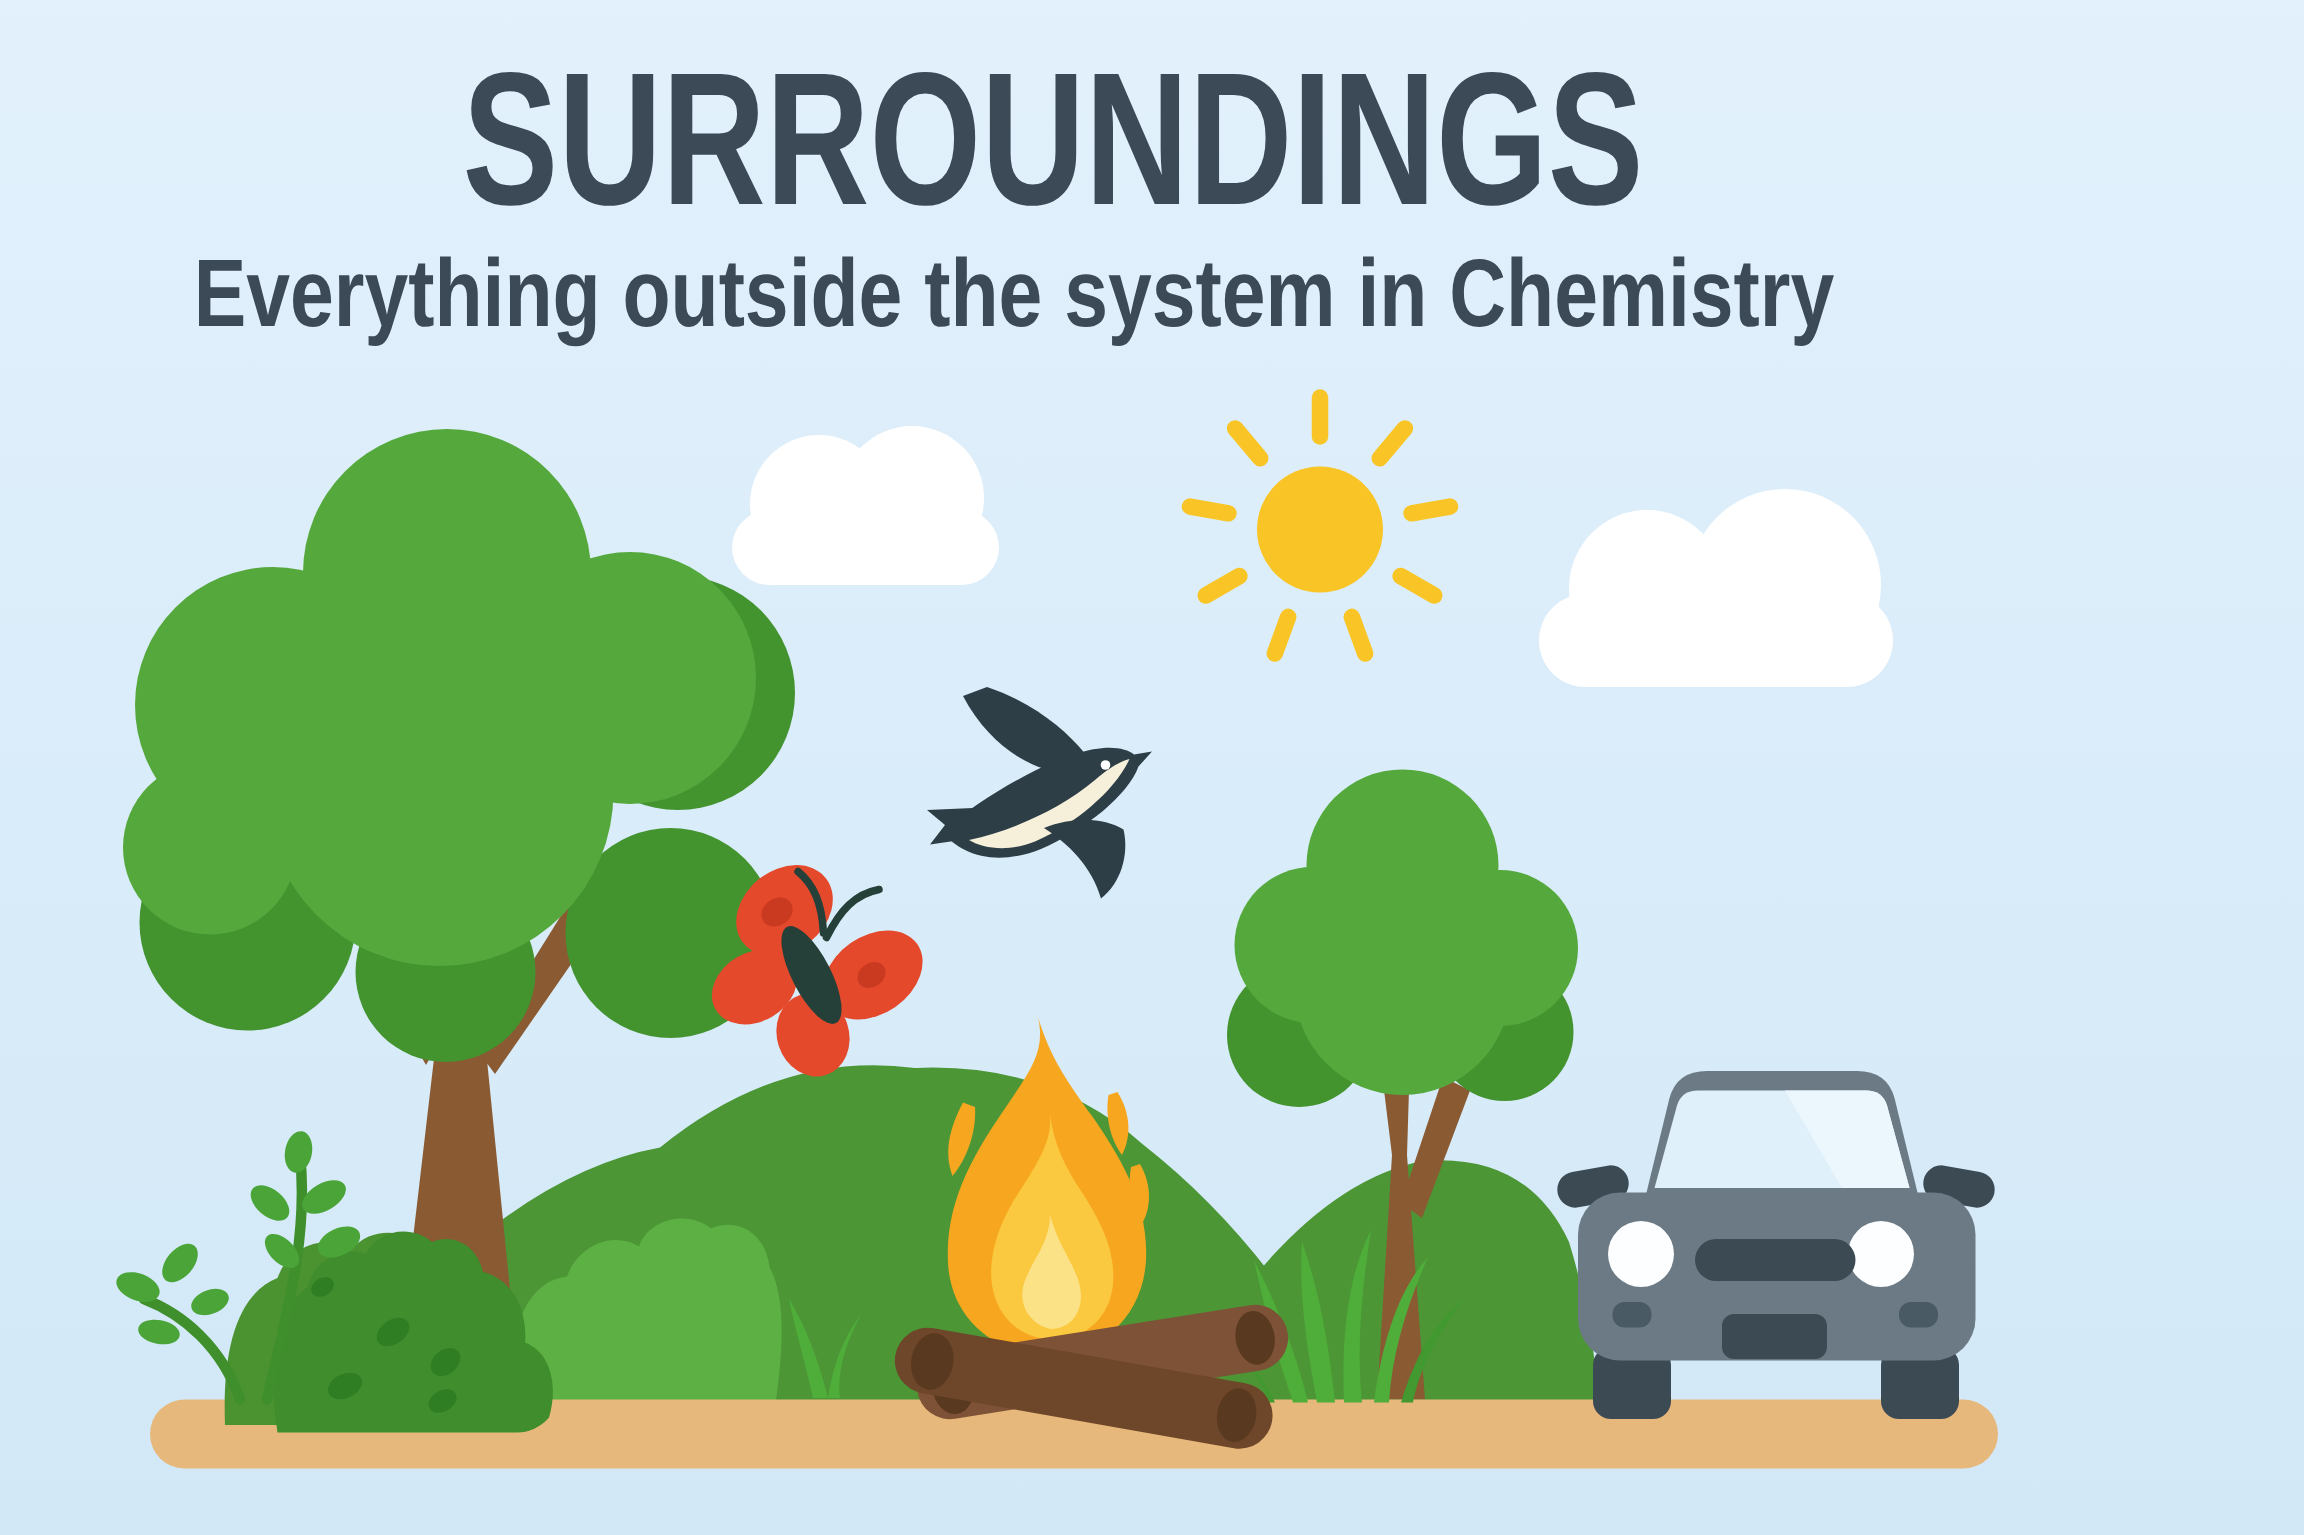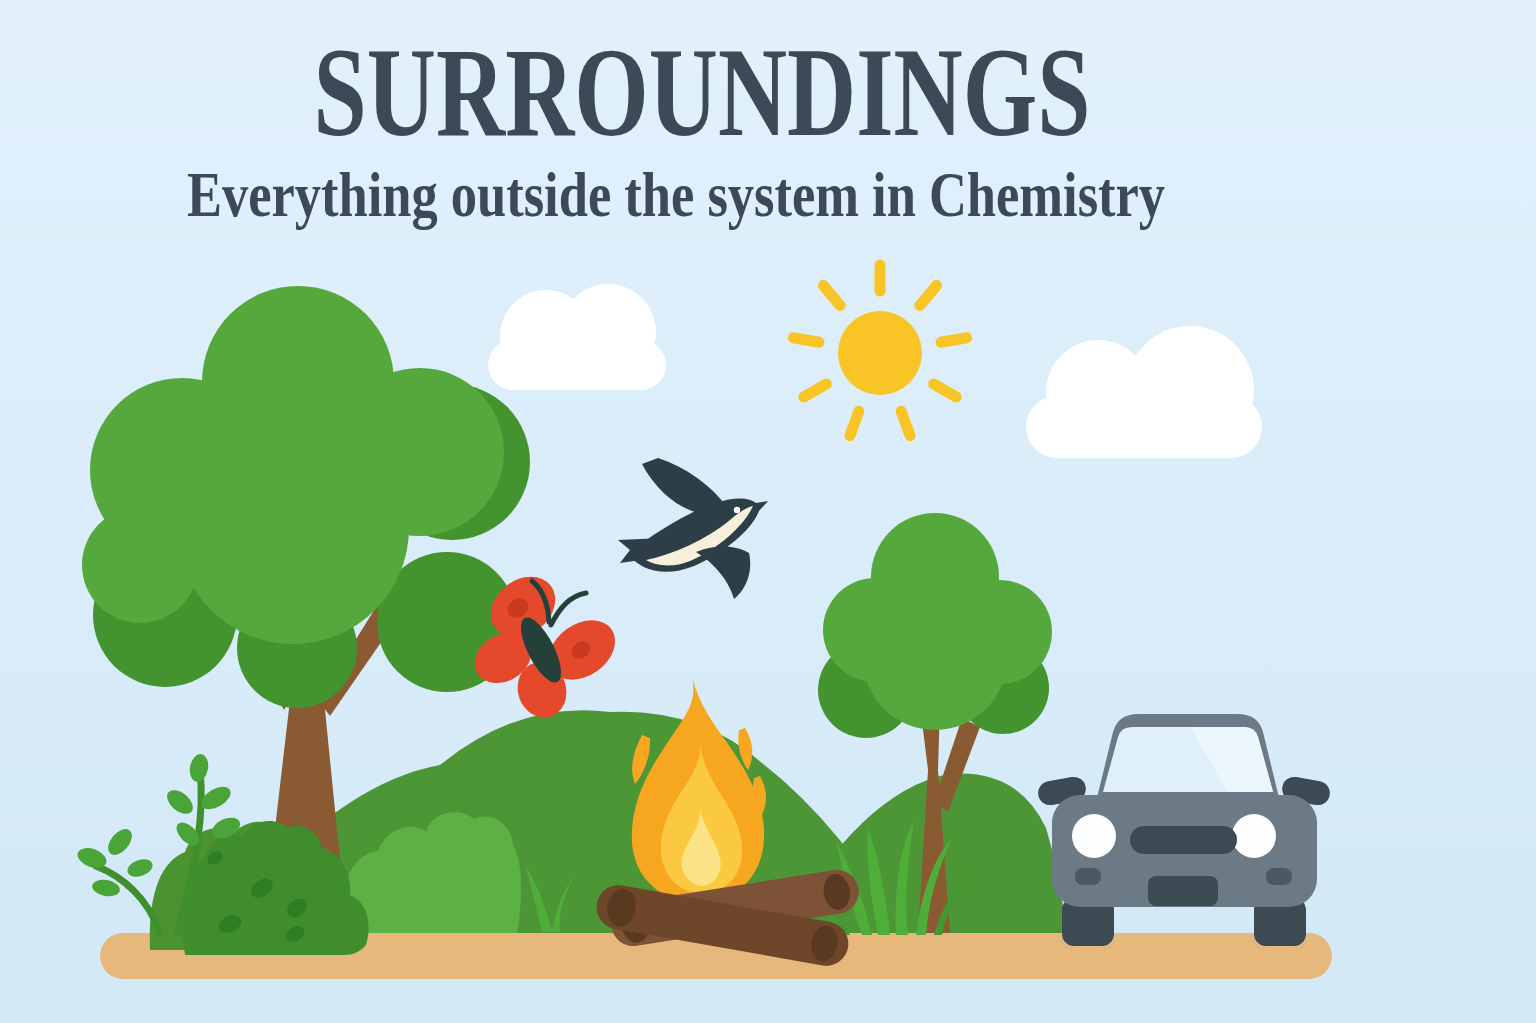--- a/index.html
+++ b/index.html
@@ -1,16 +1,16 @@
 <!DOCTYPE html>
 <html><head>
 <meta charset="utf-8">
 <style>
   html,body{margin:0;padding:0;background:#cfe7f6;}
-  .canvas{position:relative;width:1536px;height:1023px;overflow:hidden;font-family:Liberation Serif, serif;}
+  .canvas{position:relative;width:1536px;height:1023px;overflow:hidden;font-family:Liberation Sans, sans-serif;}
   .scene-svg{position:absolute;inset:0;display:block;}
   .headline{position:absolute;top:30px;left:0;width:100%;text-align:center;
     font-weight:700;font-size:126px;line-height:1.0;color:#3b4a56;letter-spacing:0px;
     transform:translateX(-66px) scaleX(0.76);transform-origin:50% 50%;white-space:nowrap;}
   .subline{position:absolute;top:160px;left:0;width:100%;text-align:center;
     font-weight:700;font-size:64px;line-height:1.1;color:#3b4a56;
     transform:translateX(-92px) scaleX(0.82);transform-origin:50% 50%;white-space:nowrap;}
 </style>
 </head>
 <body>

